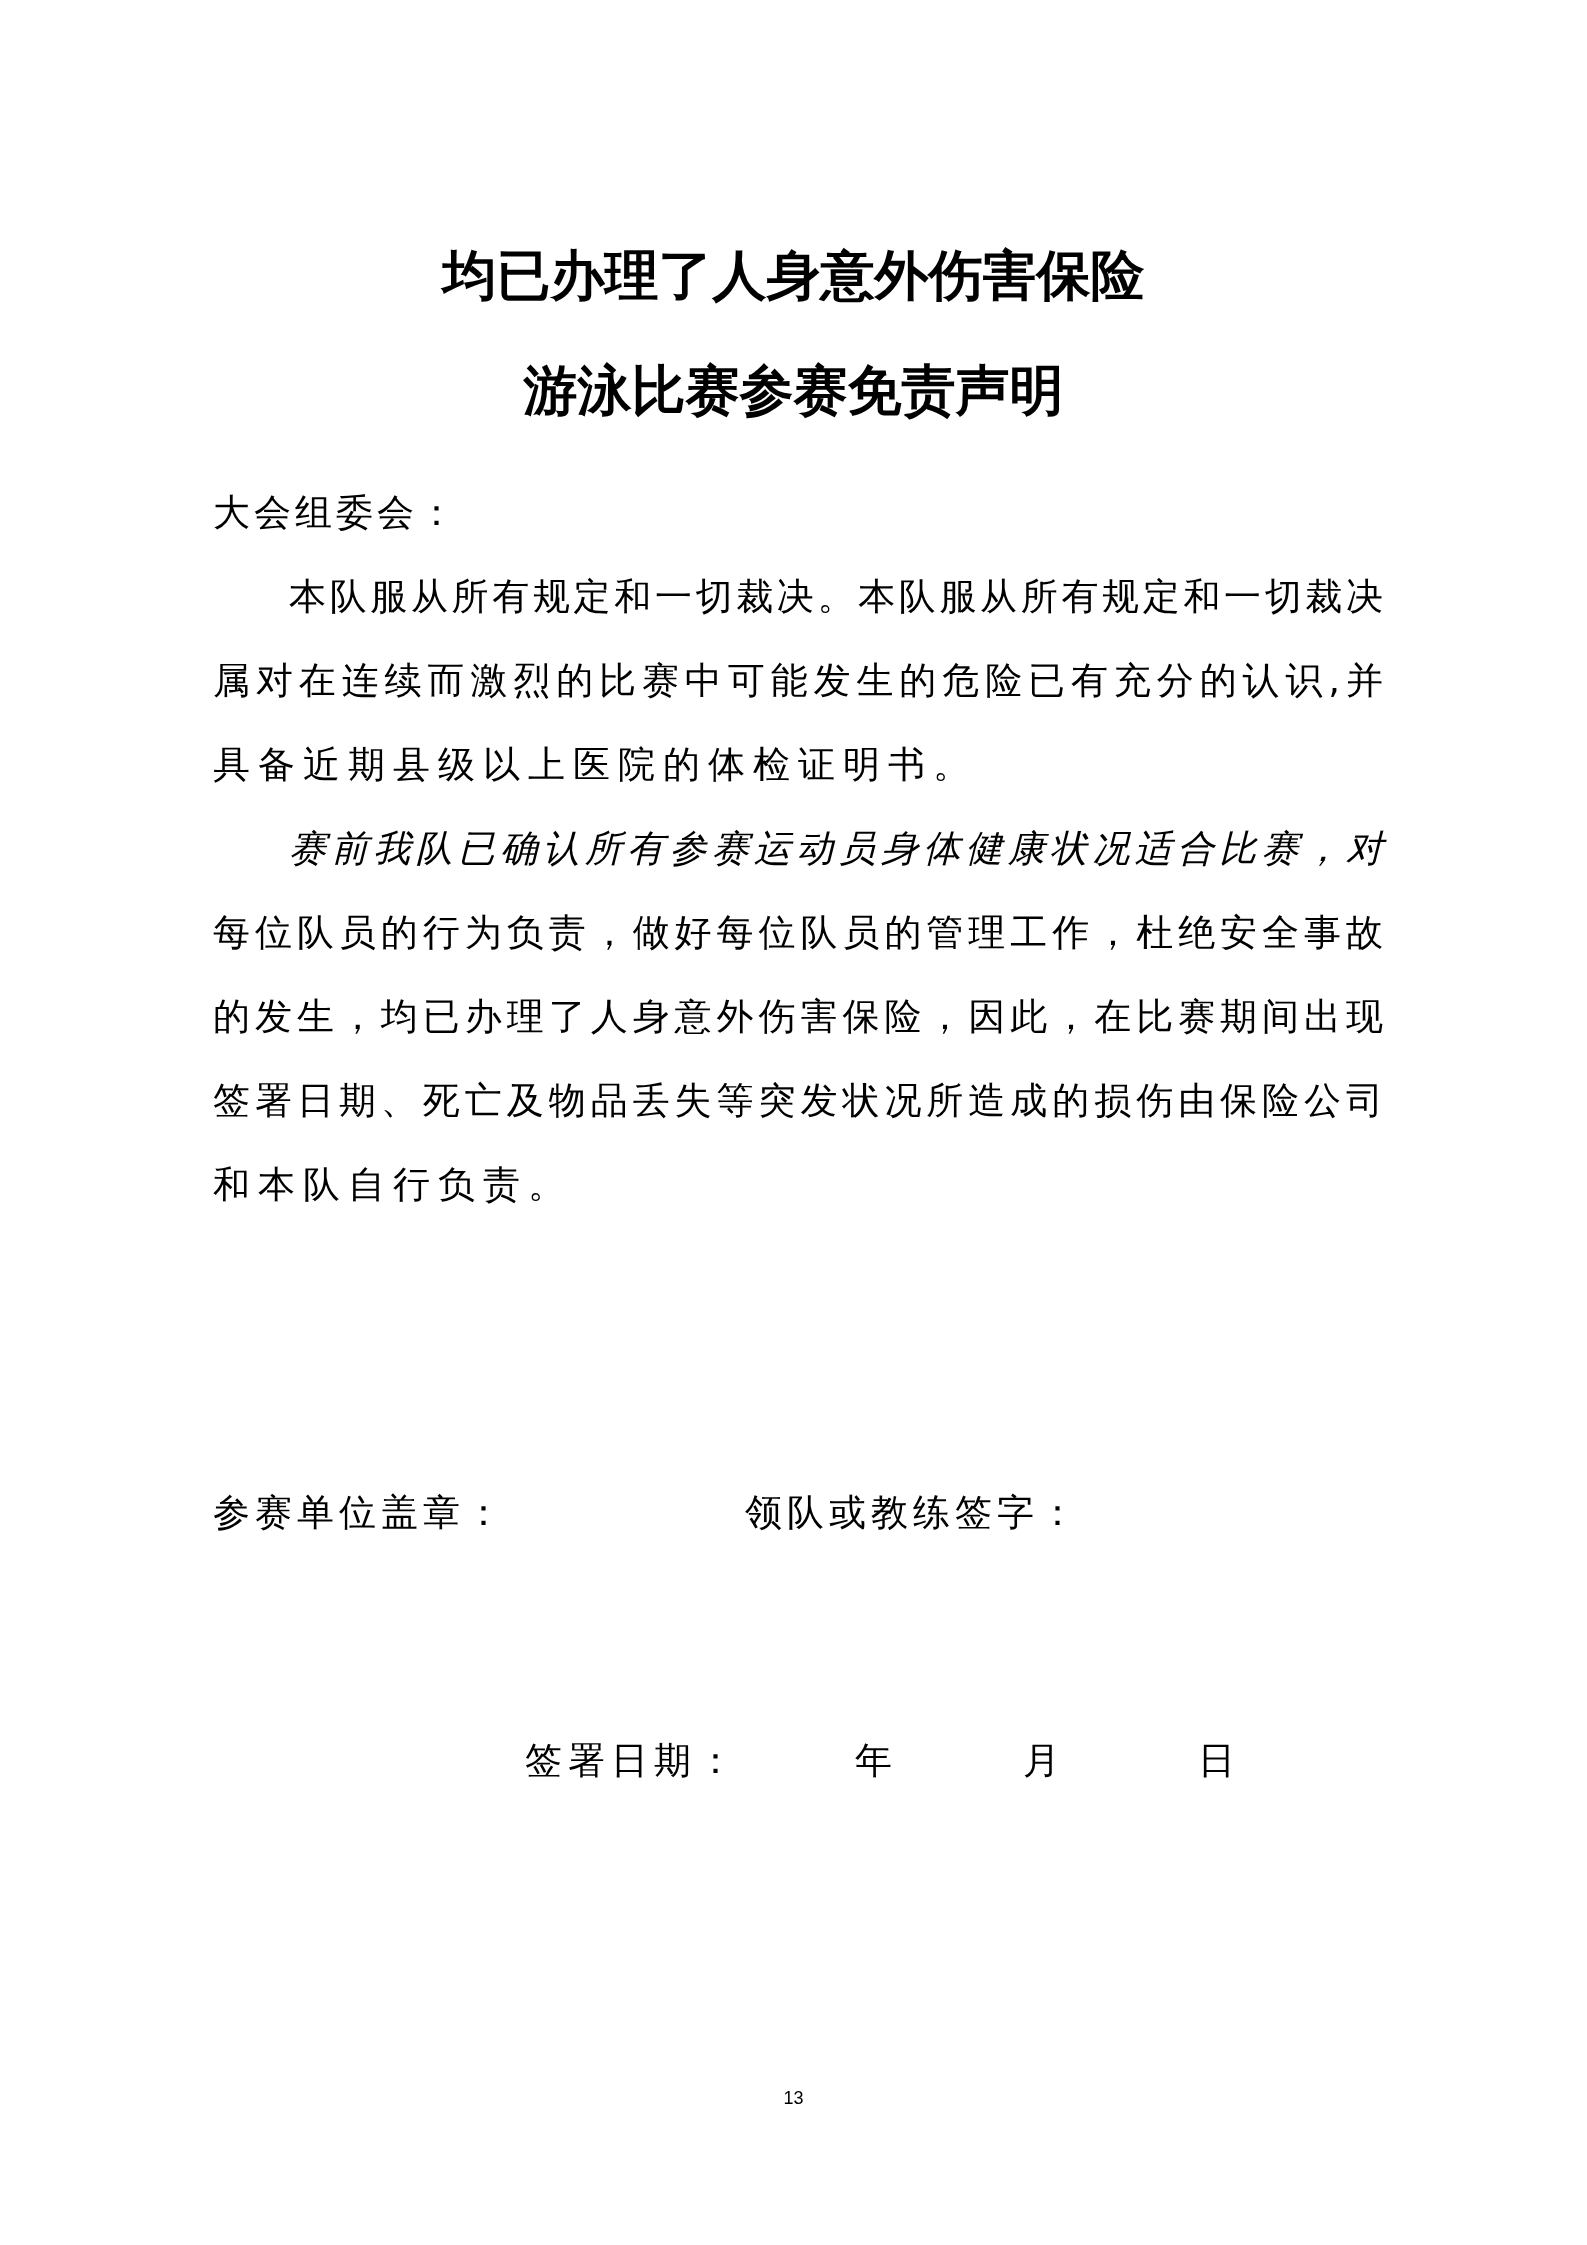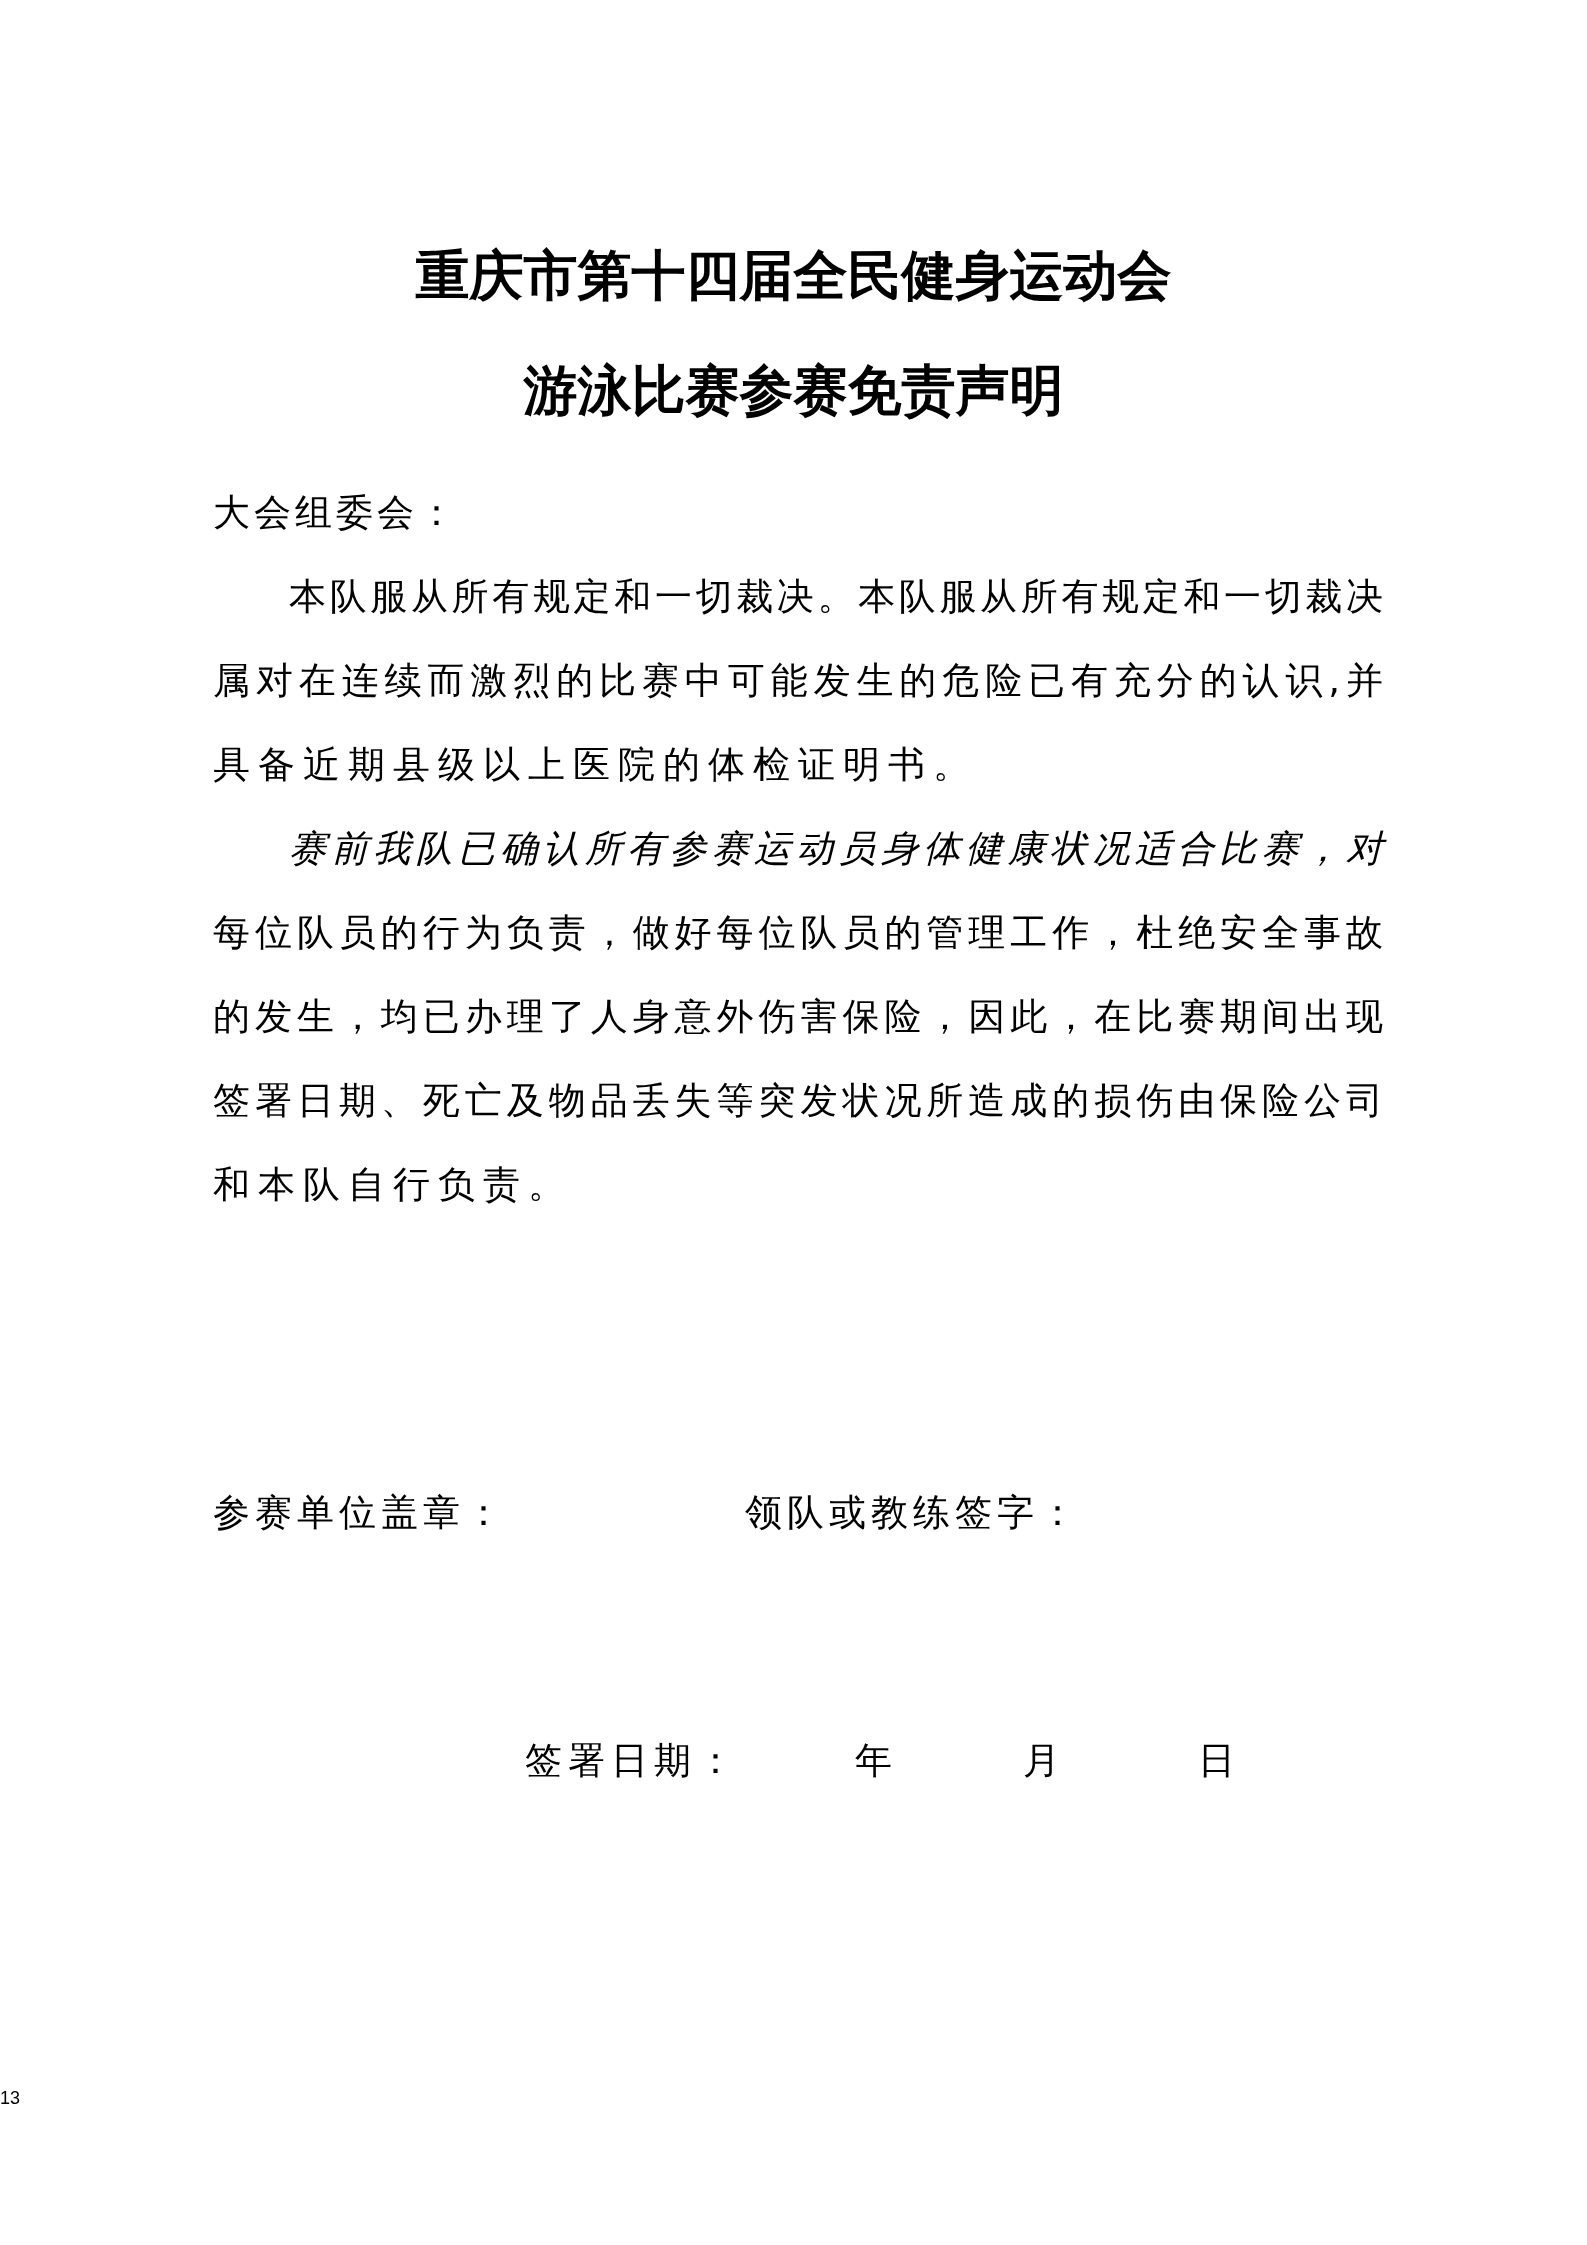--- a/index.html
+++ b/index.html
@@ -55,30 +55,31 @@
       font-family: "DejaVu Sans", "Liberation Sans", sans-serif;
     }
     .body-line.indent { left: 289px; width: 1094px; }
     .body-line.last { text-align-last: left; letter-spacing: 8px; }
 
     .page-number {
       position: absolute;
       top: 2088px;
       left: 0;
       width: 1587px;
+      text-align: center;
       font-size: 18px;
       font-family: "Liberation Sans", sans-serif;
     }
   </style>
 </head>
 <body>
 
 <div class="page">
 
-  <div class="title l1">重庆市第十四届全民健身运动会</div>
+  <div class="title l1">均已办理了人身意外伤害保险</div>
   <div class="title l2">游泳比赛参赛免责声明</div>
 
   <div class="text" style="left:213px; top:494px; letter-spacing:4px;">大会组委会：</div>
 
   <div class="body-line indent" style="top:578px;">本队服从所有规定和一切裁决。本队服从所有规定和一切裁决</div>
   <div class="body-line" style="top:662px;">属对在连续而激烈的比赛中可能发生的危险已有充分的认识,并</div>
   <div class="body-line last" style="top:746px;">具备近期县级以上医院的体检证明书。</div>
 
   <div class="body-line indent" style="top:830px;font-style:italic;">赛前我队已确认所有参赛运动员身体健康状况适合比赛，对</div>
   <div class="body-line" style="top:914px;">每位队员的行为负责，做好每位队员的管理工作，杜绝安全事故</div>

